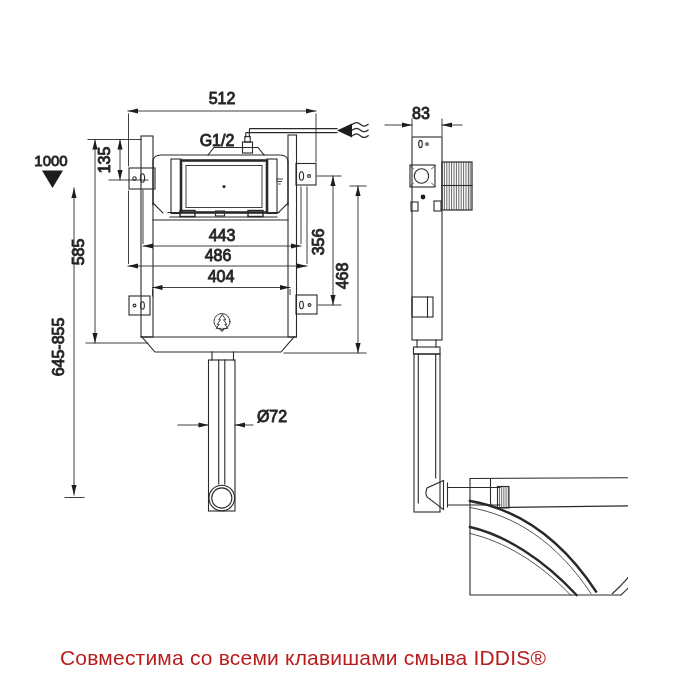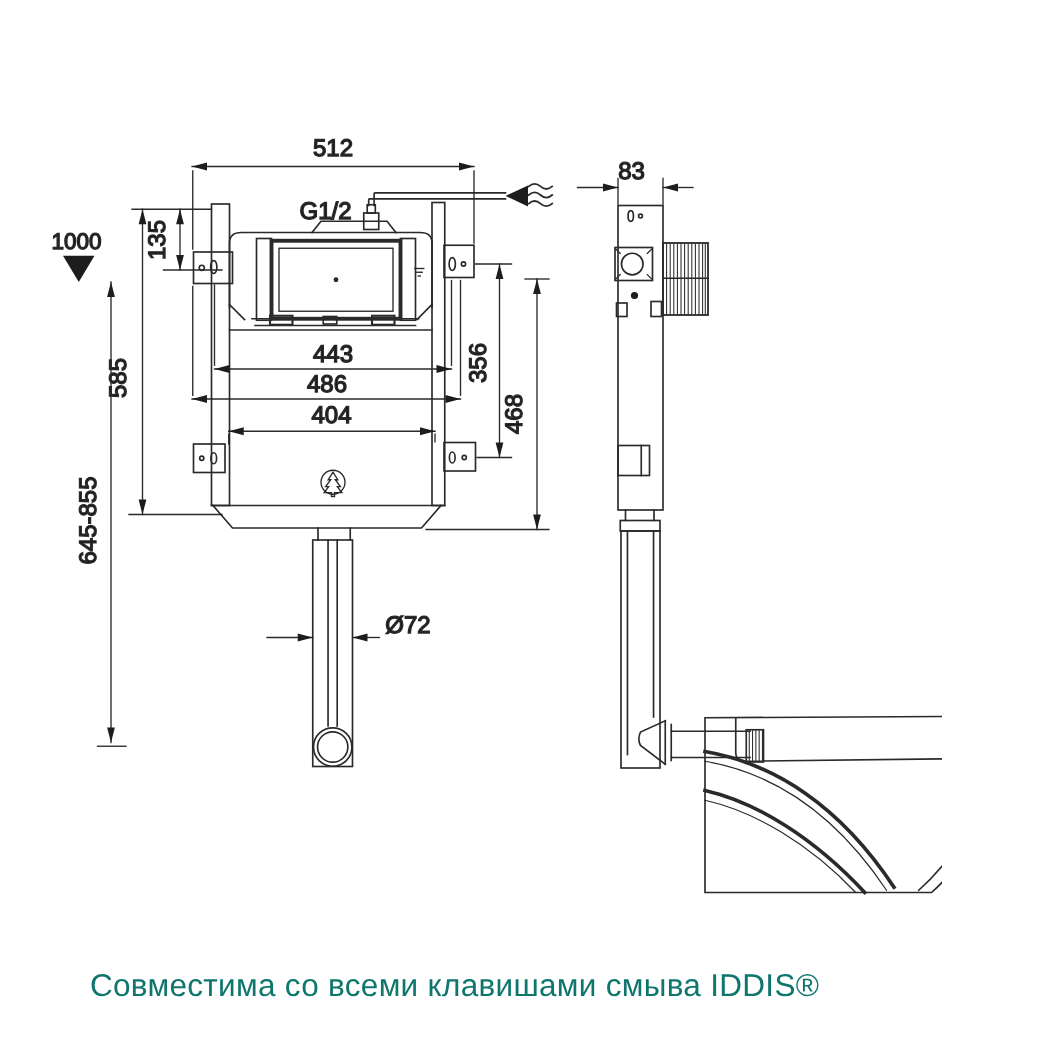--- a/index.html
+++ b/index.html
@@ -2,21 +2,21 @@
 <html><head>
 <meta charset="utf-8">
 <style>
   html,body{margin:0;padding:0;background:#ffffff;}
   .page{position:relative;width:628px;height:700px;background:#ffffff;overflow:hidden;
         font-family:"Liberation Sans",sans-serif;}
   svg{position:absolute;left:0;top:0;}
   svg text{font-family:"Liberation Sans",sans-serif;fill:#161616;}
   .dim{font-size:16px;}
   .dim-sm{font-size:15px;}
-  .caption{position:absolute;left:60px;top:646px;font-size:21px;color:#0f766e;
+  .caption{position:absolute;left:60px;top:646px;font-size:21px;color:#b91c1c;
            letter-spacing:.2px;white-space:nowrap;}
 </style>
 </head>
 <body>
 
 <div class="page">
 <svg width="700" height="700" viewBox="0 0 700 700">
 
   <g fill="none" stroke="#2a2a2a" stroke-width="1.1" stroke-linecap="square">
 

